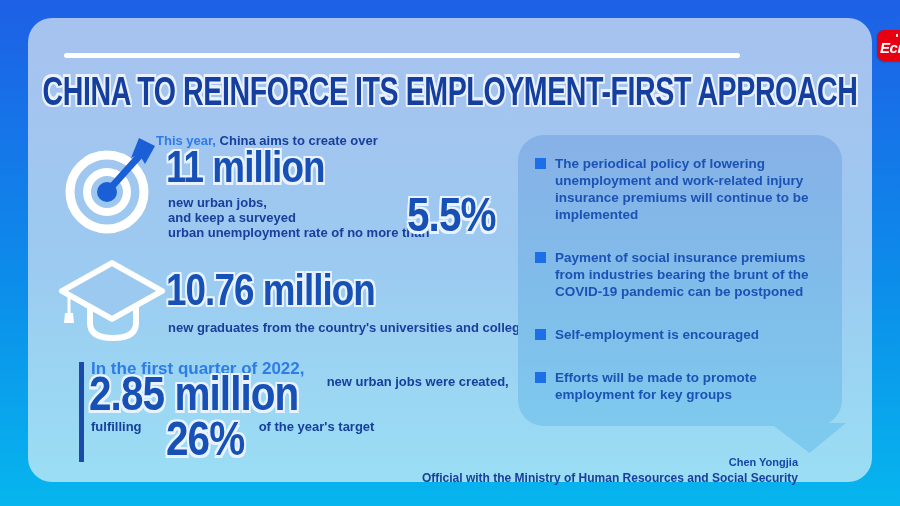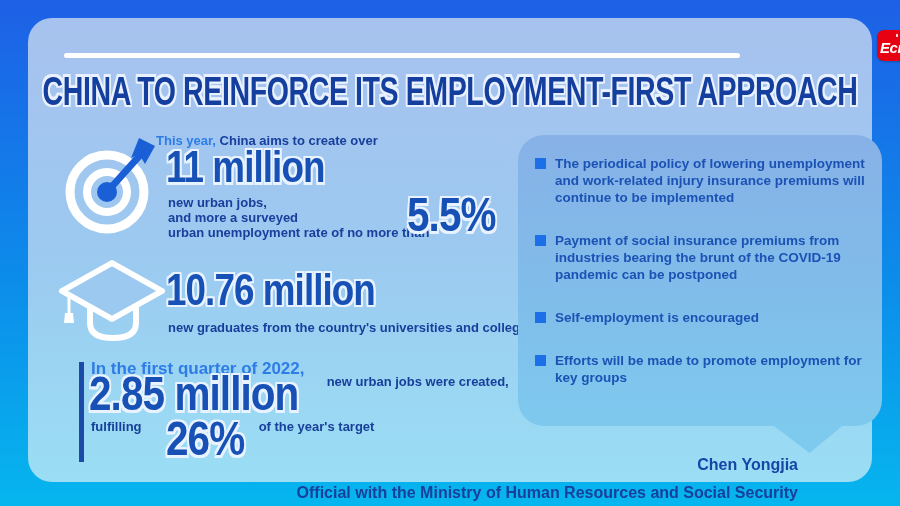--- a/index.html
+++ b/index.html
@@ -33,34 +33,34 @@
   .big{
     font-weight:bold;color:#1751b5;letter-spacing:-1px;white-space:nowrap;
     display:inline-block;transform:scale(.92,1.1);transform-origin:left bottom;
     text-shadow:-2px -2px 0 #e8f3ff,2px -2px 0 #e8f3ff,-2px 2px 0 #e8f3ff,2px 2px 0 #e8f3ff,
       -2px 0 0 #e8f3ff,2px 0 0 #e8f3ff,0 -2px 0 #e8f3ff,0 2px 0 #e8f3ff;
   }
   .abs{position:absolute;}
   .row{display:flex;align-items:flex-start;}
   .bar{position:absolute;left:51px;top:344px;width:5px;height:100px;background:#1b4aa8;}
   .bubble{
-    position:absolute;left:490px;top:117px;width:364px;height:291px;border-radius:26px;
+    position:absolute;left:490px;top:117px;width:324px;height:291px;border-radius:26px;
     background:linear-gradient(180deg,#87b1e7 0%,#80bdea 55%,#7ec9ee 100%);
   }
   .tail{
     position:absolute;left:742px;top:405px;width:76px;height:30px;background:#7ec9ee;
     clip-path:polygon(0 0,100% 0,52% 100%);
   }
   .bubble ul{list-style:none;margin:0;padding:20px 14px 0 17px;}
   .bubble li{display:flex;gap:9px;margin-bottom:26px;}
   .bubble .sq{flex:none;width:11px;height:11px;background:#1d6fe8;margin-top:3px;}
   .bubble .tx{color:#1b52b4;font-weight:bold;font-size:13.5px;line-height:17px;}
   .speaker{position:absolute;right:74px;top:438px;text-align:right;}
-  .speaker .name{font-size:16px;font-weight:bold;color:#1646a8;text-align:right;}
-  .speaker .role{font-size:16px;font-weight:bold;color:#173f9b;margin-top:10px;}
+  .speaker .name{font-size:11px;font-weight:bold;color:#1646a8;text-align:right;}
+  .speaker .role{font-size:12px;font-weight:bold;color:#173f9b;margin-top:3px;}
 </style>
 </head>
 <body>
 
 <div class="stage">
   <div class="panel">
 
     <div class="topline"></div>
 
     <div class="logo">
@@ -77,21 +77,21 @@
       <line x1="45" y1="58" x2="80" y2="19" stroke="#1a5fd6" stroke-width="7" stroke-linecap="round"></line>
       <path d="M69 24 L77 4 L93 12 L83 30 L77 20 Z" fill="#1a5fd6"></path>
     </svg>
     <div class="sm" style="left:128px;top:115px">
       <span class="hl">This year,</span><span> China aims to create over</span>
     </div>
     <div class="abs" style="left:138px;top:130px">
       <span class="big" style="font-size:40px;line-height:42px">11 million</span>
     </div>
     <div class="sm" style="left:140px;top:177px">new urban jobs,</div>
-    <div class="sm" style="left:140px;top:192px">and more a surveyed</div>
+    <div class="sm" style="left:140px;top:192px">and keep a surveyed</div>
     <div class="sm" style="left:140px;top:207px">urban unemployment rate of no more than</div>
     <div class="abs" style="left:379px;top:178px">
       <span class="big" style="font-size:44px;line-height:42px">5.5%</span>
     </div>
 
     <svg class="abs" style="left:28px;top:241px" width="112" height="88" viewBox="0 0 112 88">
       <path d="M34 48 L34 64 Q34 79 57 79 Q80 79 80 64 L80 46" stroke="#ffffff" stroke-width="6" fill="none" stroke-linecap="round"></path>
       <polygon points="56,4 106,32 56,60 6,32" stroke="#ffffff" stroke-width="6" fill="#9cc9f0" stroke-linejoin="round"></polygon>
       <line x1="13" y1="37" x2="13" y2="54" stroke="#ffffff" stroke-width="3"></line>
       <path d="M9 54 L17 54 L18 64 L8 64 Z" fill="#ffffff"></path>

